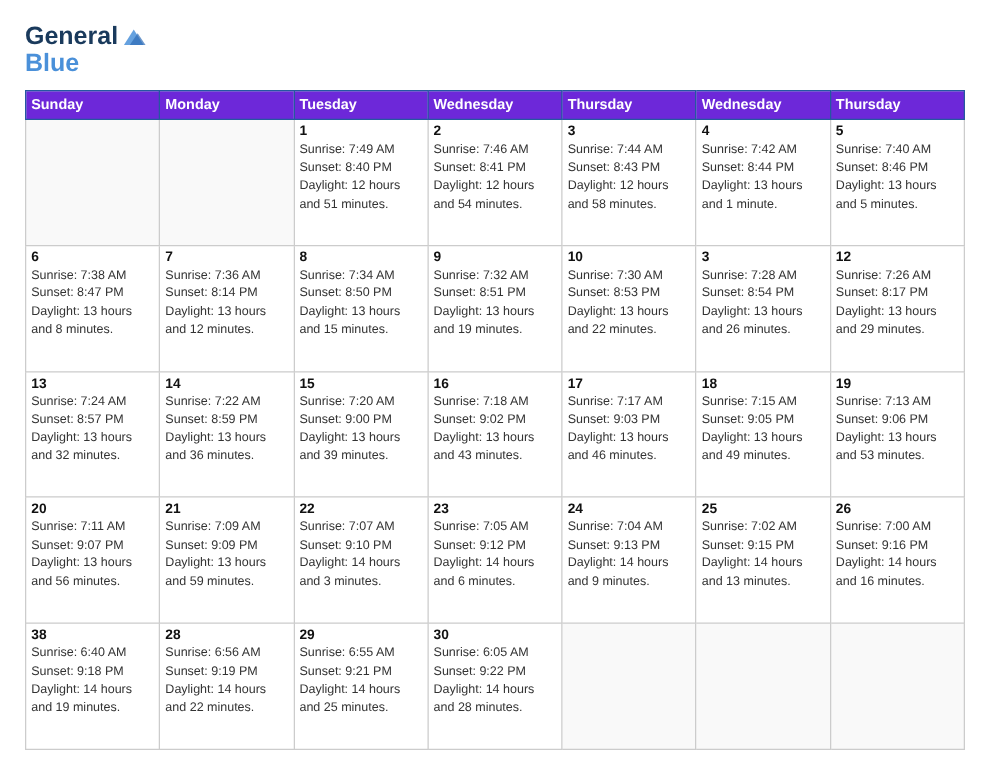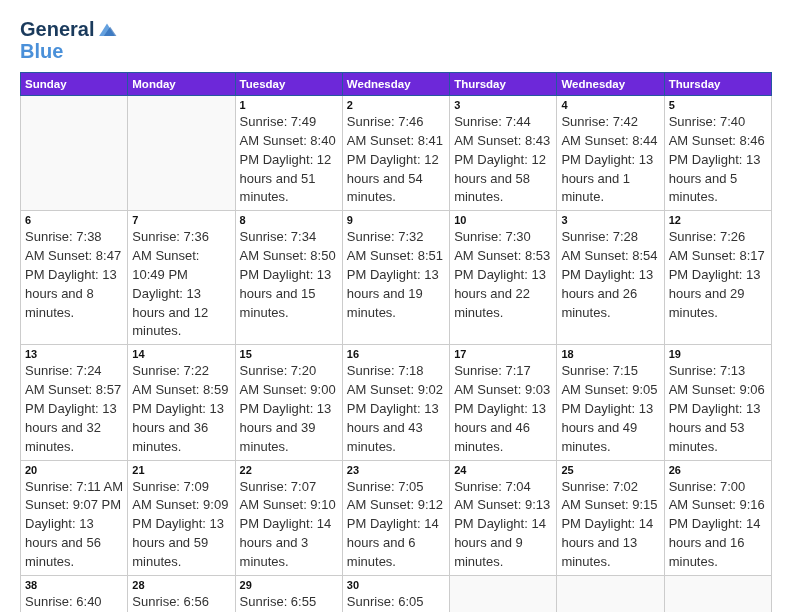--- a/index.html
+++ b/index.html
@@ -80,21 +80,21 @@
     .calendar td.empty {
       background: #f9f9f9;
     }
     .day-num {
       font-size: 11px;
       font-weight: bold;
       margin-bottom: 2px;
       color: #111;
     }
     .day-info {
-      font-size: 13px;
+      font-size: 10px;
       color: #333;
       line-height: 1.45;
     }
   </style>
 </head>
 <body>
 
 <div class="page">
   <div class="header">
     <div class="logo">
@@ -167,21 +167,21 @@
         <tr>
           <td>
             <div class="day-num">6</div>
             <div class="day-info">Sunrise: 7:38 AM
 Sunset: 8:47 PM
 Daylight: 13 hours and 8 minutes.</div>
           </td>
           <td>
             <div class="day-num">7</div>
             <div class="day-info">Sunrise: 7:36 AM
-Sunset: 10:49 PM
+Sunset: 8:14 PM
 Daylight: 13 hours and 12 minutes.</div>
           </td>
           <td>
             <div class="day-num">8</div>
             <div class="day-info">Sunrise: 7:34 AM
 Sunset: 8:50 PM
 Daylight: 13 hours and 15 minutes.</div>
           </td>
           <td>
             <div class="day-num">9</div>

